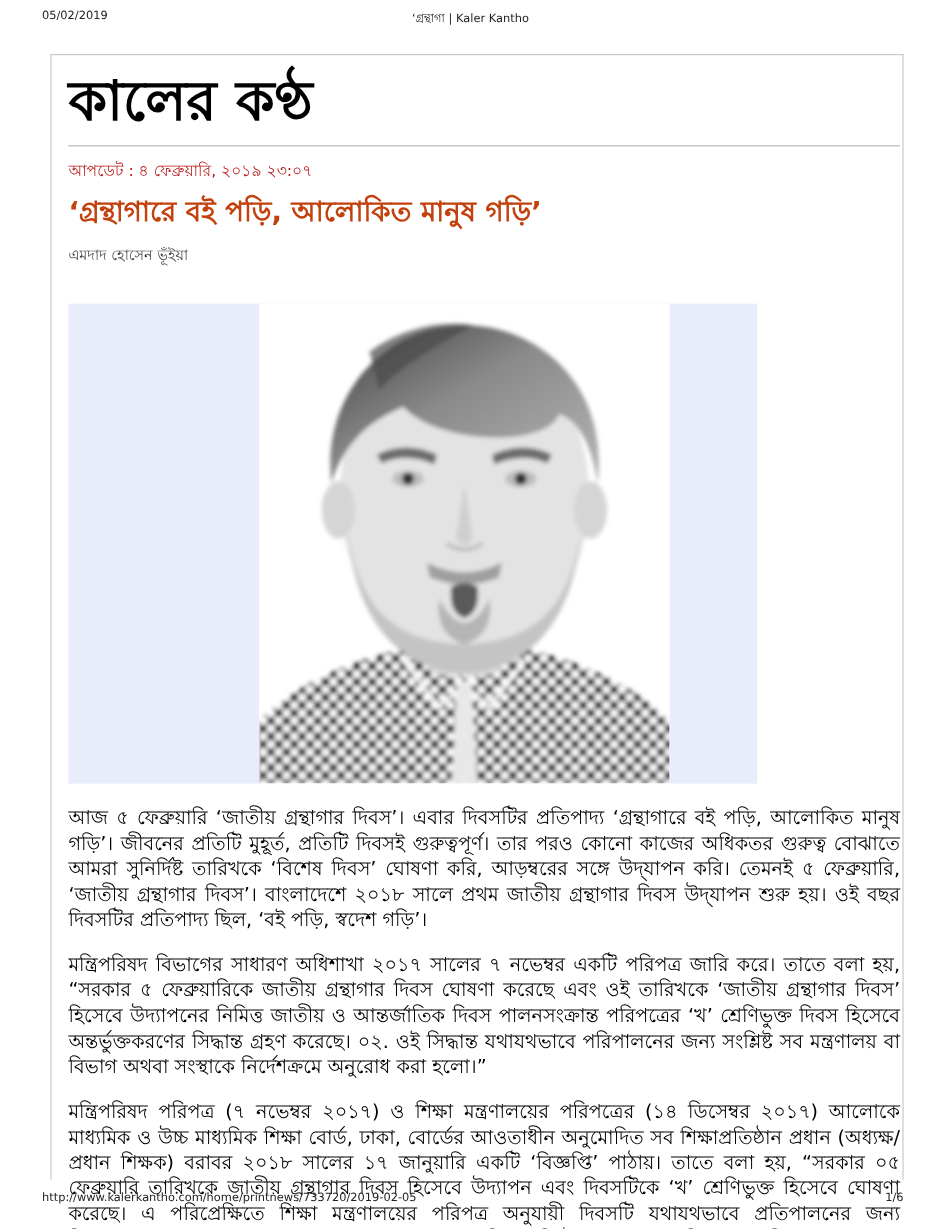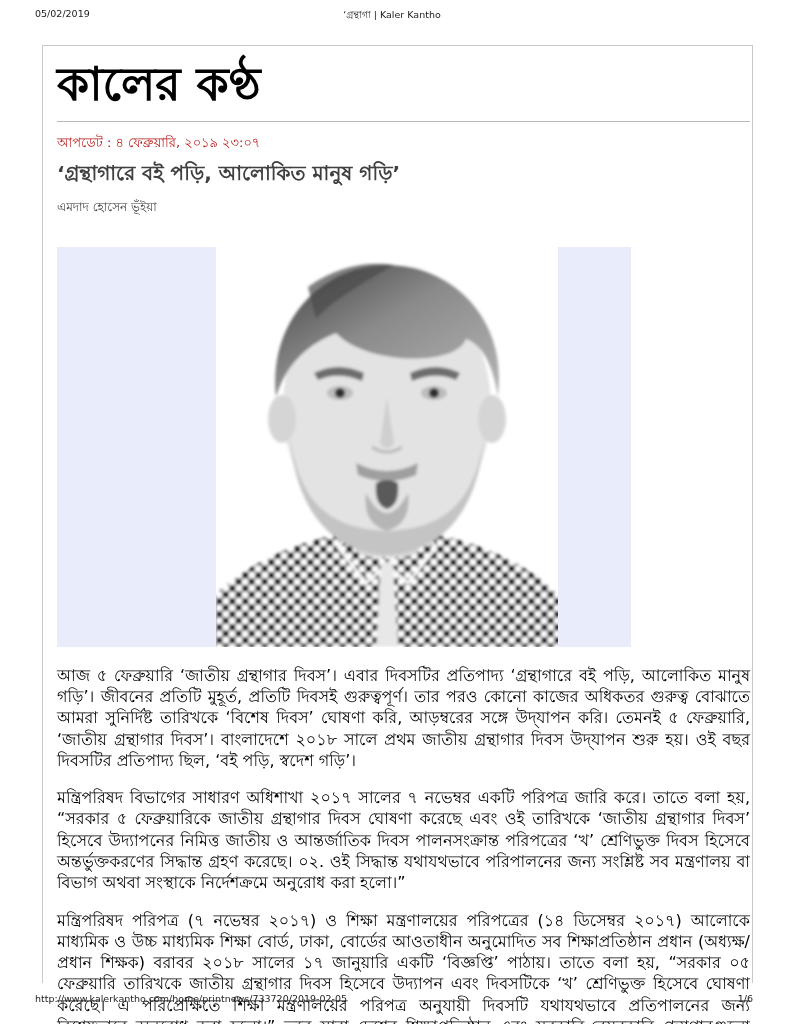--- a/index.html
+++ b/index.html
@@ -15,21 +15,21 @@
   
   .article-box { position:absolute; left:42px; top:45px; width:711px; height:938px;
                  border:1px solid #c9c9c9; border-bottom:none; background:#fff;
                  padding:10px 2px 0 14px; }
 
   .masthead-logo { font-size:46px; font-weight:800; letter-spacing:0px; line-height:1.15;
                    margin-top:2px; color:#000; }
   .masthead-rule { border:none; border-top:1px solid #b9b9b9; margin:10px 0 0 0; }
 
   .update-line { font-size:13px; margin-top:11px; color:#b91c1c; }
-  .headline    { font-size:20px; font-weight:700; margin-top:4px; color:#404040; }
+  .headline    { font-size:23px; font-weight:700; margin-top:4px; color:#c2410c; }
   .author-line { font-size:12px; margin-top:7px; color:#404040; }
 
   
   .photo-band { width:574px; height:400px; margin-top:29px; background:#e9edfb; }
   .photo-frame { width:342px; height:400px; margin-left:159px; background:#ffffff; overflow:hidden; }
   .photo-frame svg { display:block; }
 
   
   .article-body { margin-top:18px; }
   .article-body p { font-size:16px; line-height:1.33; text-align:justify; color:#000;

